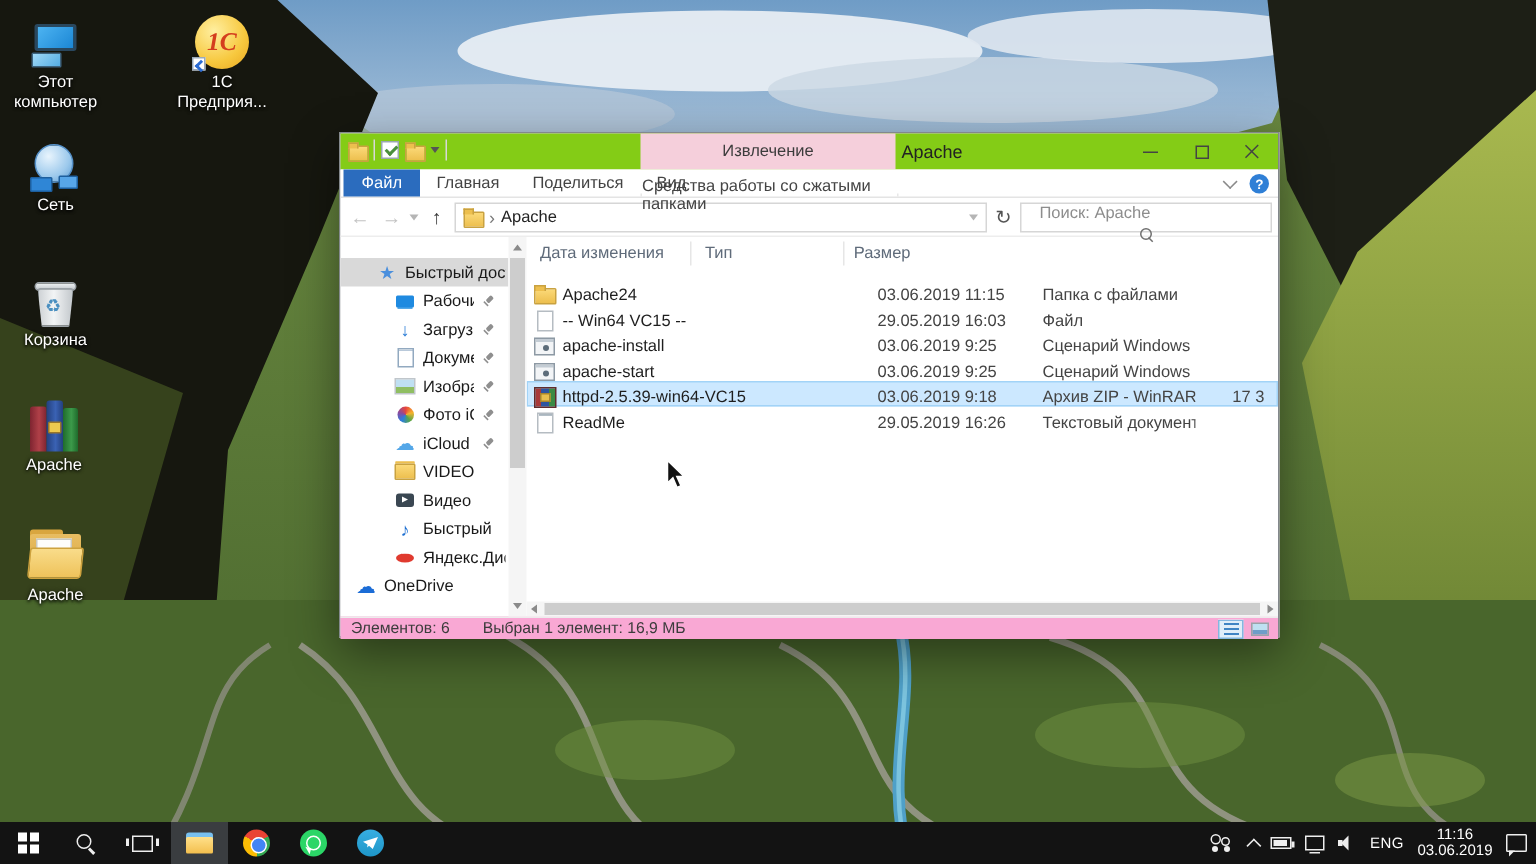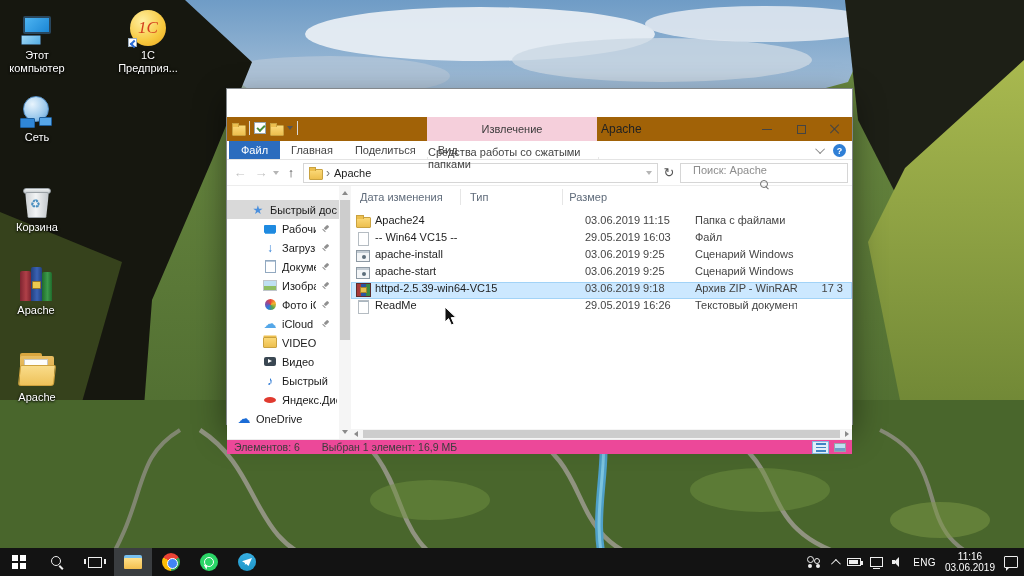--- a/index.html
+++ b/index.html
@@ -14,21 +14,21 @@
   .dart { height:38px; display:flex; align-items:flex-end; justify-content:center; margin-bottom:3px; position:relative; }
   .dlabel { color:#fff; font-size:11px; line-height:1.2; text-shadow:0 1px 2px rgba(0,0,0,.95), 0 0 3px rgba(0,0,0,.7); }
   .d-thispc { left:1px; top:8px; } .d-1c { left:112px; top:8px; }
   .d-network { left:1px; top:90px; } .d-recycle { left:1px; top:180px; }
   .d-rar { left:0; top:263px; } .d-folder { left:1px; top:350px; }
 
   .art-monitor { width:32px; height:30px; position:relative; }
   .art-monitor .scr { position:absolute; left:2px; top:0; width:28px; height:18px; background:linear-gradient(135deg,#4db4f2,#1b86d4); border:2px solid #29475e; border-radius:2px; }
   .art-monitor .sub { position:absolute; left:0; top:19px; width:20px; height:10px; background:linear-gradient(135deg,#9fd8f6,#55aee4); border:1px solid #3d637e; border-radius:1px; }
   .art-1c { width:36px; height:36px; border-radius:50%; background:radial-gradient(circle at 35% 30%,#ffefa0,#f7c83e 60%,#e8a51f); position:relative; display:flex; align-items:center; justify-content:center; }
-  .art-1c .t { font-size:17px; font-weight:normal; font-style:italic; color:#d43e1e; font-family:"Liberation Serif", serif; }
+  .art-1c .t { font-size:17px; font-weight:bold; font-style:italic; color:#d43e1e; font-family:"Liberation Serif", serif; }
   .art-1c .sc { position:absolute; left:-2px; bottom:-1px; width:9px; height:9px; background:#fff; border:1px solid #9ab; }
   .art-1c .sc::before { content:""; position:absolute; left:2px; top:2px; width:4px; height:4px; border-left:2px solid #2b6cd4; border-bottom:2px solid #2b6cd4; transform:rotate(45deg); }
   .art-globe { width:34px; height:32px; position:relative; }
   .art-globe .g { position:absolute; left:3px; top:0; width:26px; height:26px; border-radius:50%; background:radial-gradient(circle at 35% 30%,#e8f4fd,#9cc9ec 60%,#5b9bd2); border:1px solid #5590c8; }
   .art-globe .m1,.art-globe .m2 { position:absolute; background:#2f86d6; border:1px solid #1d5f9e; border-radius:1px; }
   .art-globe .m1 { left:0; bottom:0; width:15px; height:10px; }
   .art-globe .m2 { right:2px; bottom:2px; width:13px; height:9px; background:#57a6e8; }
   .art-bin { width:28px; height:32px; position:relative; }
   .art-bin .body { position:absolute; left:2px; top:6px; width:24px; height:26px; background:linear-gradient(90deg,#cfd3d6,#f2f4f5 45%,#c4c9cd); border:1px solid #9aa1a6; border-radius:2px 2px 4px 4px; clip-path:polygon(0 0,100% 0,88% 100%,12% 100%); }
   .art-bin .lid { position:absolute; left:0; top:2px; width:28px; height:6px; background:linear-gradient(#eef1f2,#c2c8cc); border:1px solid #9aa1a6; border-radius:3px; }
@@ -40,21 +40,21 @@
   .art-rar .b3 { left:23px; width:10px; height:29px; background:linear-gradient(90deg,#1f6b2c,#3c9a4a 55%,#1f6b2c); }
   .art-rar .buck { position:absolute; left:13px; top:14px; width:9px; height:8px; background:#ecc94f; border:1px solid #97762a; border-radius:1px; }
   .art-foldr { width:38px; height:32px; position:relative; }
   .art-foldr .back { position:absolute; left:2px; top:0; width:34px; height:28px; background:linear-gradient(#e8bd62,#d9a63f); border-radius:2px; }
   .art-foldr .tab { position:absolute; left:2px; top:-3px; width:14px; height:6px; background:#d9a63f; border-radius:2px 2px 0 0; }
   .art-foldr .paper { position:absolute; left:6px; top:3px; width:24px; height:20px; background:#fdfdfb; border:1px solid #c9c9c2; }
   .art-foldr .front { position:absolute; left:1px; top:9px; width:36px; height:21px; background:linear-gradient(#f9dc8a,#eec25a); border:1px solid #cda23e; border-radius:2px 2px 3px 3px; transform:skewX(-6deg); }
 
   
   .window { position:absolute; left:226px; top:88px; width:627px; height:337px; background:#fff; border:1px solid #83888c; box-shadow:0 10px 30px rgba(0,0,0,.45); z-index:5; font-size:11px; color:#1e1e1e; }
-  .titlebar { height:24px; position:relative; background:#a16207;margin-top:28px; }
+  .titlebar { height:24px; position:relative; background:#84cc16; }
   .qat { position:absolute; left:5px; top:4px; display:flex; align-items:center; gap:4px; }
   .qsep { width:1px; height:14px; background:#d8d8d8; }
   .mini-folder { width:13px; height:11px; position:relative; }
   .mini-folder::before { content:""; position:absolute; left:0; top:2px; width:12px; height:9px; background:linear-gradient(#fbd978,#edbf4e); border:1px solid #c9a240; border-radius:1px; }
   .mini-folder::after { content:""; position:absolute; left:0; top:0; width:5px; height:3px; background:#edbf4e; border:1px solid #c9a240; border-bottom:none; }
   .mini-check { width:12px; height:12px; border:1px solid #9aa7b0; background:#fff; position:relative; }
   .mini-check::before { content:""; position:absolute; left:2px; top:2px; width:6px; height:3px; border-left:2px solid #4a8f3c; border-bottom:2px solid #4a8f3c; transform:rotate(-45deg); }
   .qdrop { width:0; height:0; border-left:3px solid transparent; border-right:3px solid transparent; border-top:4px solid #555; }
   .ctxgroup { position:absolute; left:200px; top:0; width:170px; height:24px; background:#f5cfdb; color:#3c3c3c; display:flex; align-items:center; justify-content:center; }
   .wtitle { position:absolute; left:374px; top:0; height:24px; display:flex; align-items:center; font-size:12px; color:#222; }
@@ -124,21 +124,21 @@
   .rightcol { flex:1; display:flex; flex-direction:column; min-width:0; }
   .filearea { flex:1; position:relative; overflow:hidden; }
   .fheader { display:flex; height:22px; align-items:center; color:#5f6b7a; position:relative; }
   .hc { height:16px; display:flex; align-items:center; border-right:1px solid #e6e6e6; }
   .hc-name { width:236px; padding-left:16px; position:relative; }
   .hc-date { width:110px; padding-left:9px; }
   .hc-type { width:102px; padding-left:9px;text-align:right; }
   .hc-size { width:50px; justify-content:flex-end; padding-right:6px; border-right:none;text-align:center; }
   .sortup { position:absolute; left:126px; top:-5px; width:0; height:0; border-left:4px solid transparent; border-right:4px solid transparent; border-bottom:4px solid #9aa4ae; }
   .frows { position:absolute; top:28px; left:0; right:0; }
-  .frow { height:17px; display:flex; align-items:flex-start; padding-left:5px; }
+  .frow { height:17px; display:flex; align-items:flex-end; padding-left:5px; }
   .frow.selected { background:#cce8ff; box-shadow:inset 0 0 0 1px #a2d3f7; }
   .fname { width:215px; padding-left:5px; white-space:nowrap; overflow:hidden; }
   .fdate { width:110px; color:#444; }
   .ftype { width:102px; color:#444; white-space:nowrap; overflow:hidden; }
   .fsize { width:46px; text-align:right; color:#444; white-space:nowrap; overflow:hidden; }
   .fi { width:14px; height:14px; position:relative; flex:none; }
   .fi-folder::before { content:""; position:absolute; left:0; top:3px; width:13px; height:9px; background:linear-gradient(#fbd978,#edbf4e); border:1px solid #c9a240; border-radius:1px; }
   .fi-folder::after { content:""; position:absolute; left:0; top:1px; width:6px; height:3px; background:#edbf4e; border:1px solid #c9a240; border-bottom:none; }
   .fi-file::before { content:""; position:absolute; left:2px; top:1px; width:9px; height:12px; background:#fff; border:1px solid #b5bcc2; }
   .fi-script::before { content:""; position:absolute; left:0; top:2px; width:12px; height:10px; background:#f3f5f7; border:1px solid #8d99a4; box-shadow:inset 0 2px 0 #c3ccd4; }
@@ -146,21 +146,21 @@
   .fi-rar::before { content:""; position:absolute; left:0; top:1px; width:13px; height:12px; background:linear-gradient(90deg,#a83a3a 0 4px,#2d55a0 4px 9px,#3a8a44 9px 13px); border:1px solid #5f2c2c; }
   .fi-rar::after { content:""; position:absolute; left:4px; top:5px; width:5px; height:4px; background:#e7c04f; border:1px solid #a8862c; }
   .fi-text::before { content:""; position:absolute; left:2px; top:1px; width:9px; height:12px; background:#fff; border:1px solid #b5bcc2; box-shadow:inset 0 3px 0 -2px #aab6bf, inset 0 6px 0 -5px #aab6bf, inset 0 9px 0 -8px #aab6bf; }
 
   .hscroll { height:10px; background:#f5f5f5; position:relative; }
   .hscroll .thumb { position:absolute; top:1px; bottom:1px; left:12px; right:12px; background:#cdcdcd; }
   .harr { position:absolute; top:2px; width:0; height:0; border-top:3px solid transparent; border-bottom:3px solid transparent; }
   .harr-l { left:3px; border-right:4px solid #8a8a8a; }
   .harr-r { right:3px; border-left:4px solid #8a8a8a; }
 
-  .statusbar { height:15px; border-top:1px solid #ececec; display:flex; align-items:center; font-size:10.5px; color:#3c3c3c; background:#ec4899; }
+  .statusbar { height:15px; border-top:1px solid #ececec; display:flex; align-items:center; font-size:10.5px; color:#3c3c3c; background:#f9a8d4; }
   .st-count { padding-left:7px; }
   .st-sel { padding-left:22px; }
   .st-views { margin-left:auto; display:flex; margin-right:4px; gap:2px; }
   .vbtn { width:17px; height:13px; display:flex; align-items:center; justify-content:center; }
   .vbtn.active { background:#e0eef9; box-shadow:inset 0 0 0 1px #84b7e0; }
   .ic-details { width:10px; height:9px; background:repeating-linear-gradient(#3f84c4 0 1.5px, transparent 1.5px 3.5px); }
   .ic-thumbs { width:12px; height:9px; border:1px solid #9aa3aa; background:linear-gradient(180deg,#bfe0f2 0 55%,#6f9dc9 55%); }
 
   
   .cursor { position:absolute; left:444px; top:306px; z-index:10; }

